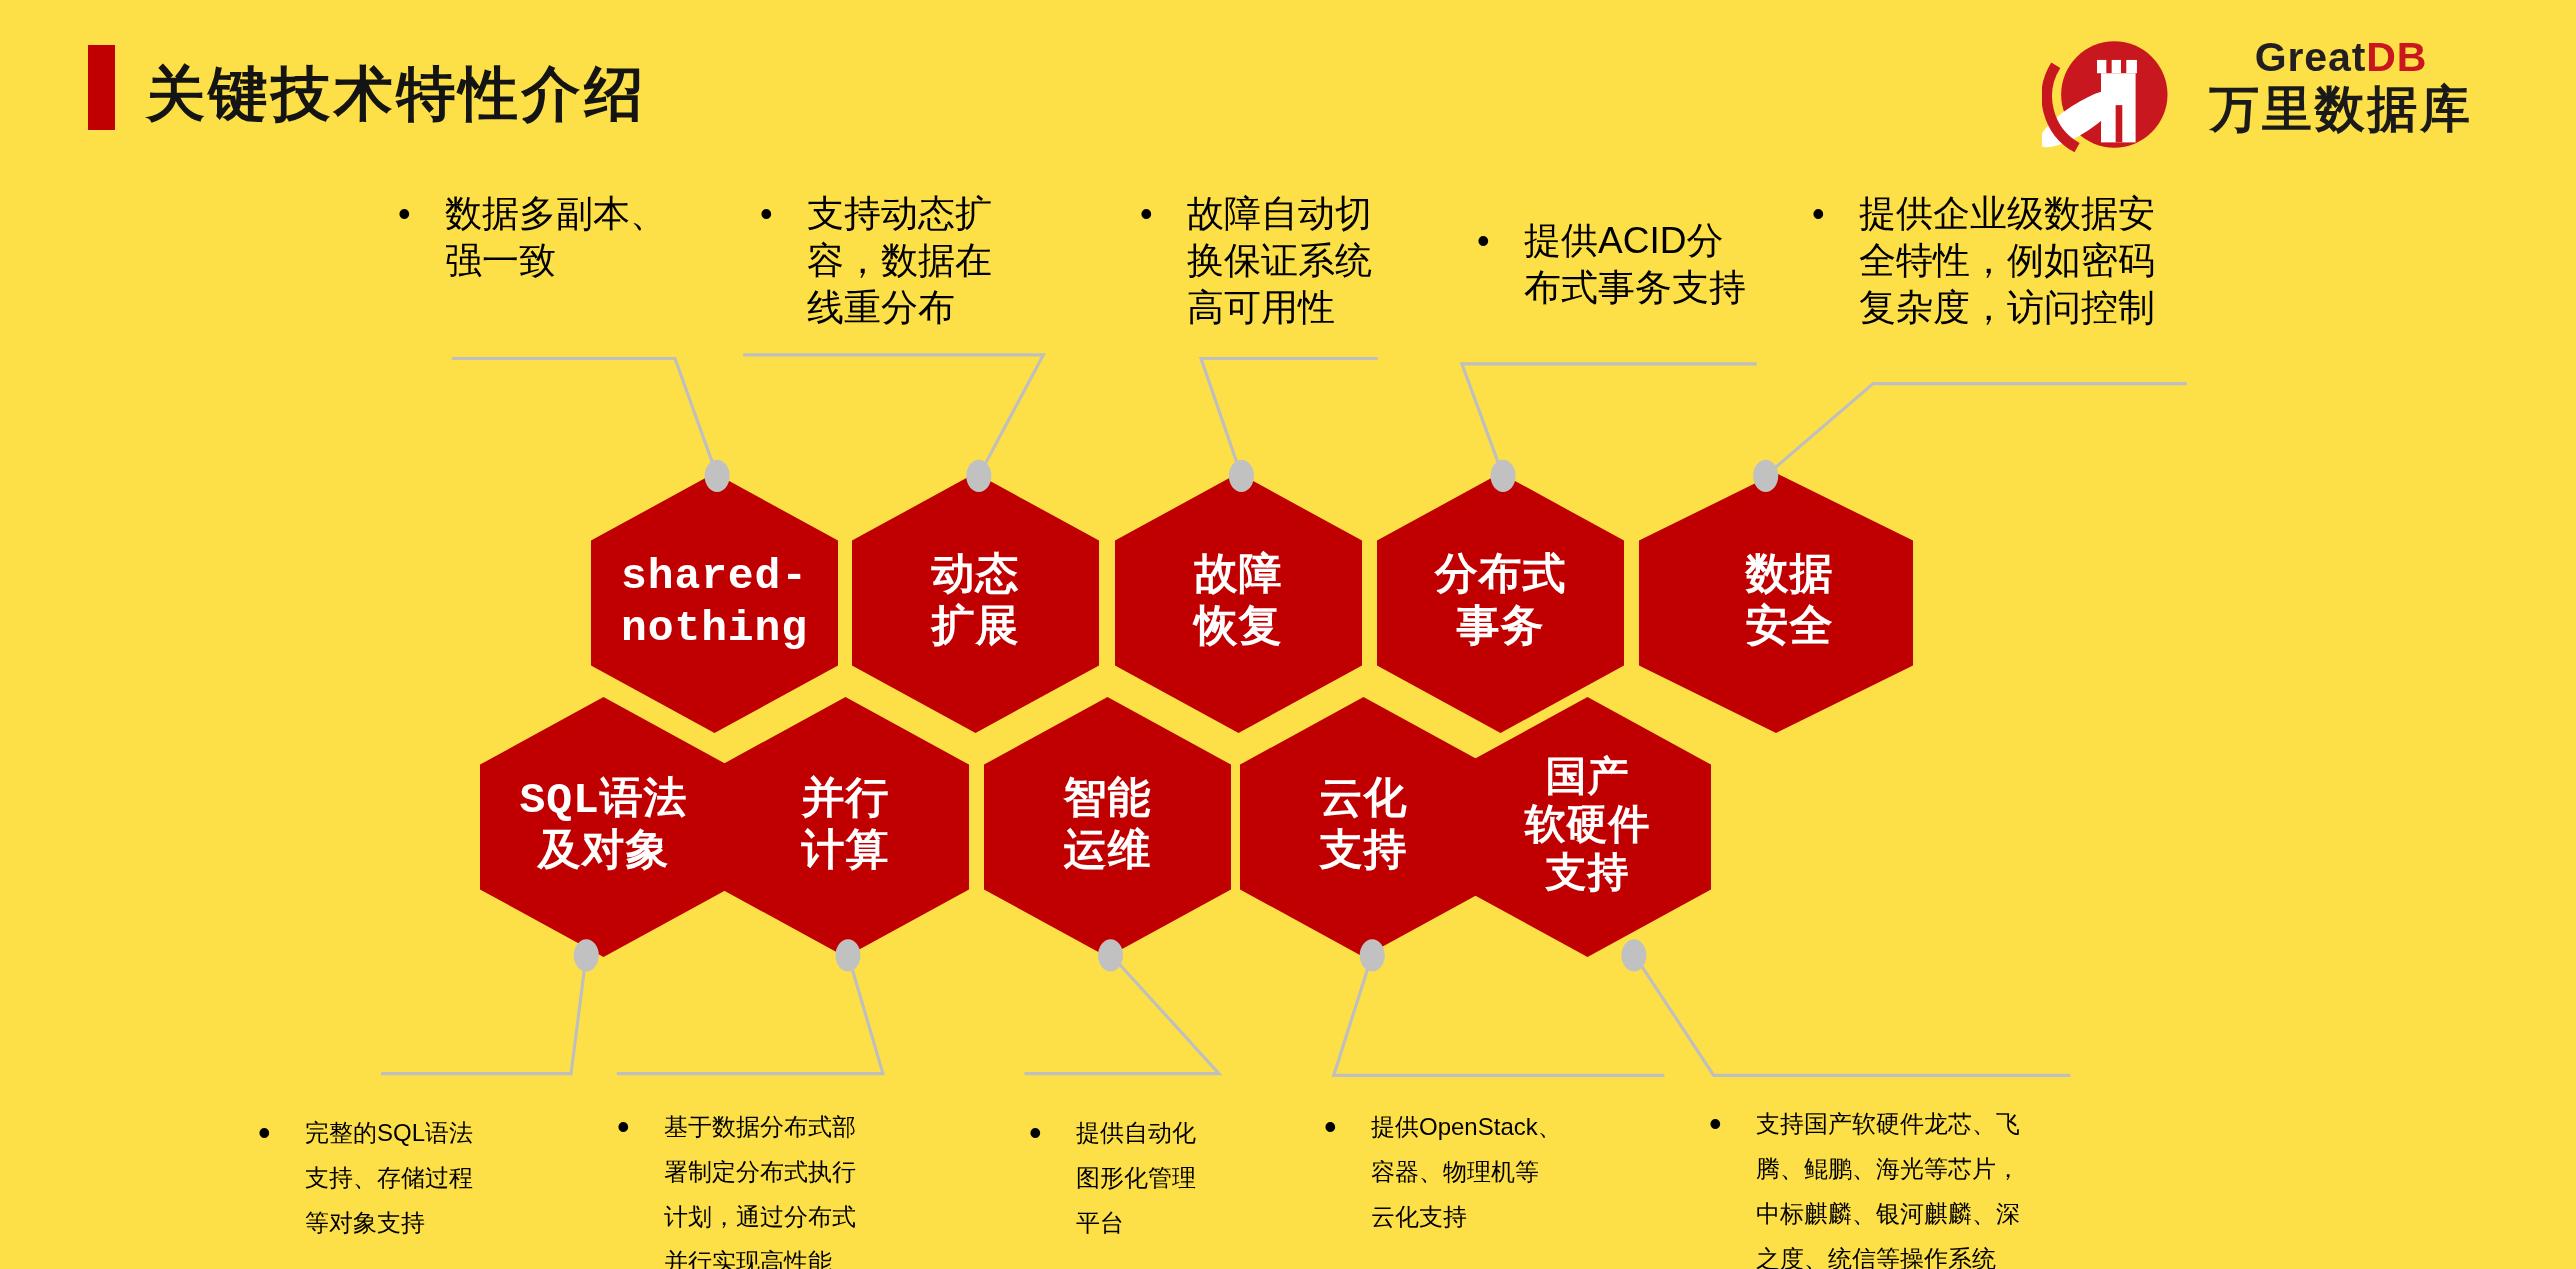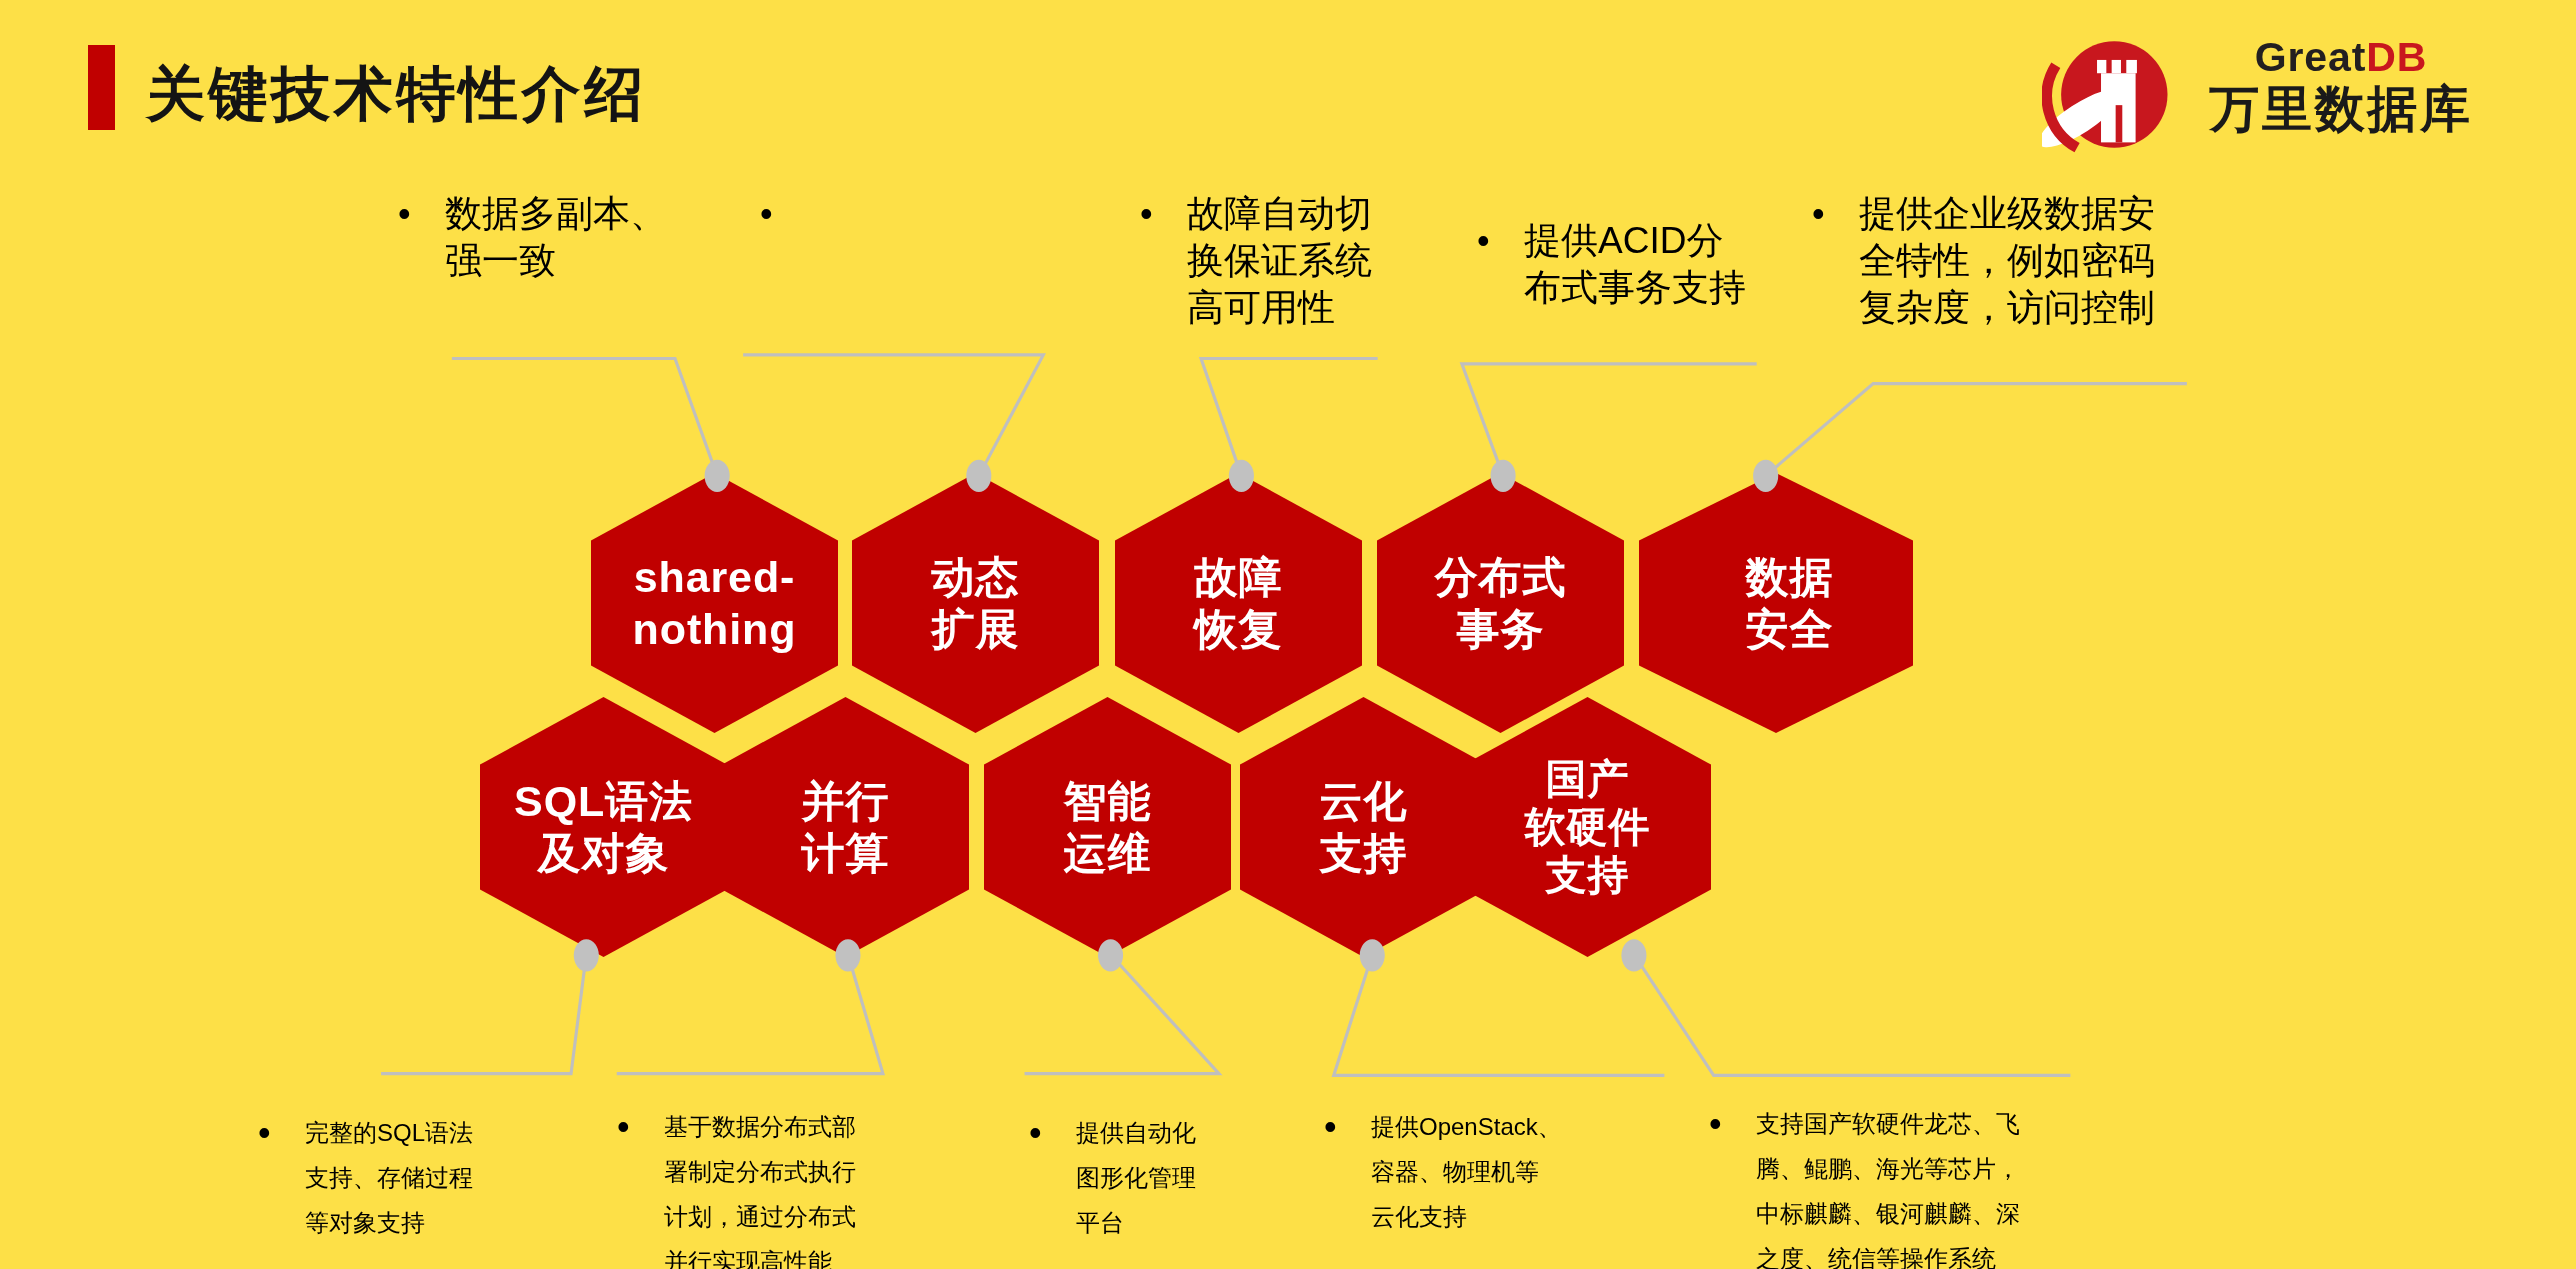--- a/index.html
+++ b/index.html
@@ -15,21 +15,21 @@
   .logo{position:absolute;left:2042px;top:27px;width:457px;height:143px;}
   .logo-mark{position:absolute;left:0;top:9px;width:134px;height:125px;}
   .logo-text{position:absolute;left:142px;top:7.2px;width:314px;text-align:center;}
   .logo-brand{font-size:41px;font-weight:700;letter-spacing:0.9px;line-height:47px;color:#231f20;}
   .logo-brand .red{color:#C8171E;}
   .logo-company{font-size:50px;font-weight:700;line-height:57px;color:#1a1a1a;letter-spacing:2.7px;white-space:nowrap;}
   
   .hex{
     position:absolute;width:247px;height:260px;background:#C00000;
     clip-path:polygon(50% 0%,100% 26%,100% 74%,50% 100%,0% 74%,0% 26%);
-    display:flex;align-items:center;justify-content:center;
+    display:flex;align-items:center;justify-content:center;font-family:Liberation Mono, monospace;
   }
   .hex-label{
     color:#ffffff;font-weight:700;font-size:43px;line-height:52px;
     text-align:center;white-space:pre-line;letter-spacing:0.9px;
   }
   .hex.small-lh .hex-label{font-size:41px;line-height:48px;}
   
   .hx-r1-1{left:591px;top:473px;}
   .hx-r1-2{left:852px;top:473px;}
   .hx-r1-3{left:1115px;top:473px;}
@@ -92,20 +92,23 @@
     </div>
   </div>
 
   <div class="note t1">
     <span class="bullet">•</span>
     <div class="note-text">数据多副本、
 强一致</div>
   </div>
   <div class="note t2">
     <span class="bullet">•</span>
+    <div class="note-text">支持动态扩
+容，数据在
+线重分布</div>
   </div>
   <div class="note t3">
     <span class="bullet">•</span>
     <div class="note-text">故障自动切
 换保证系统
 高可用性</div>
   </div>
   <div class="note t4">
     <span class="bullet">•</span>
     <div class="note-text">提供ACID分

